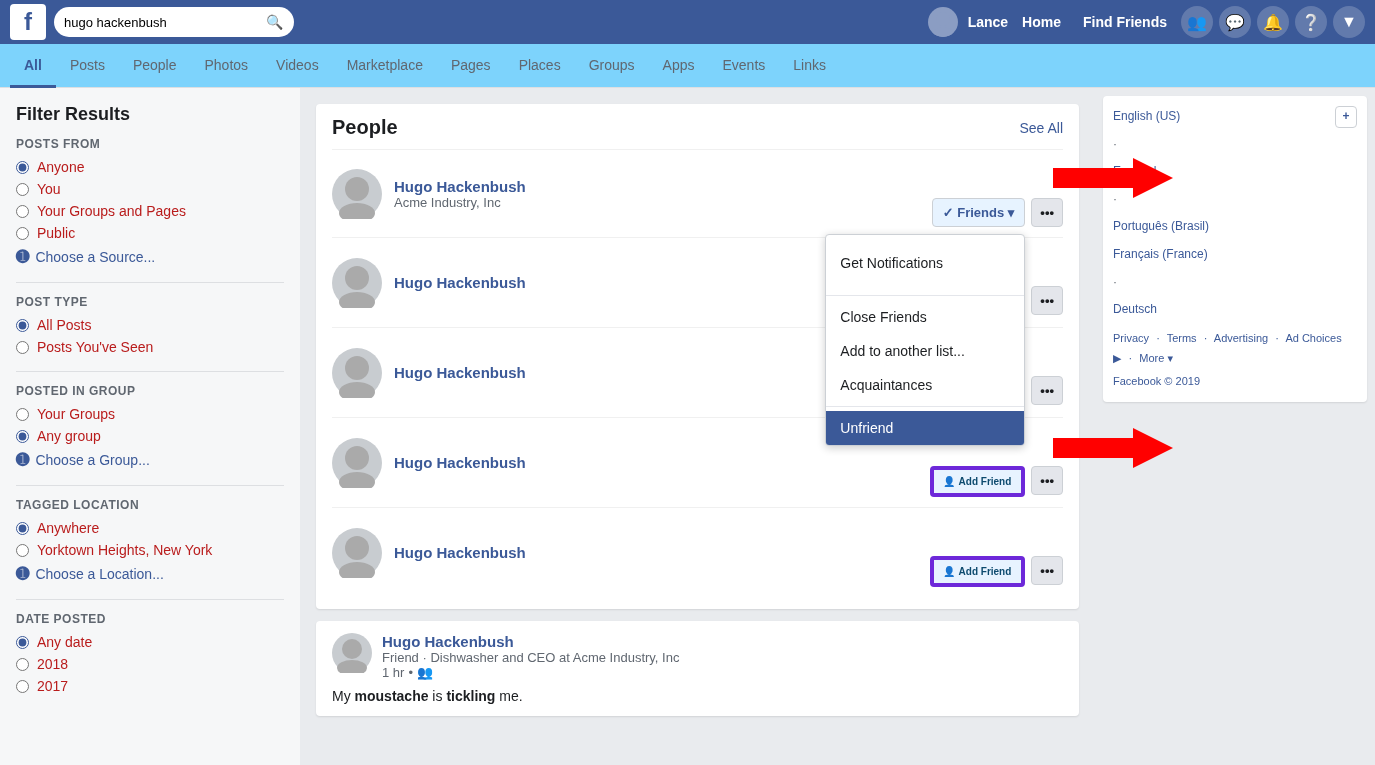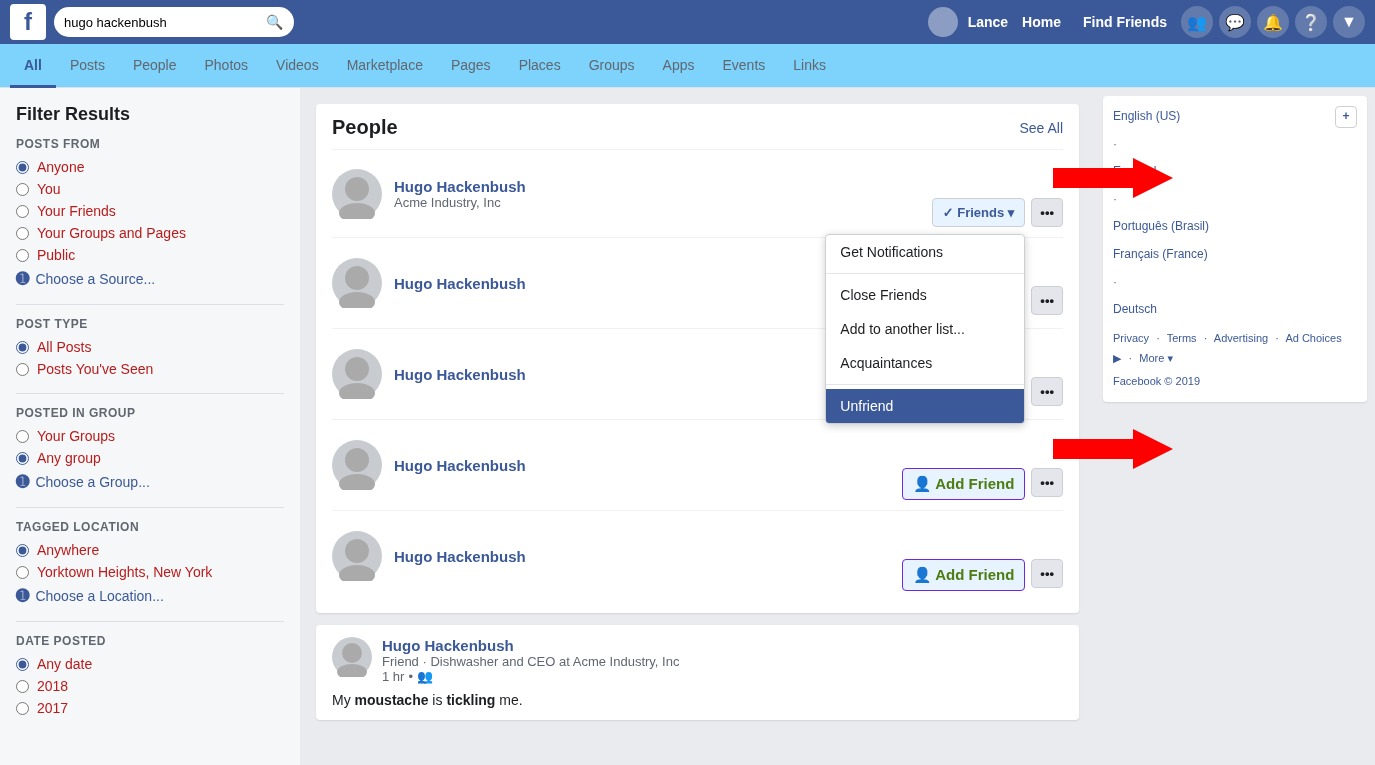--- a/index.html
+++ b/index.html
@@ -160,26 +160,26 @@
       border-radius: 4px;
       padding: 6px 10px;
       font-size: 13px;
       font-weight: bold;
       color: #3b5998;
       cursor: pointer;
       display: flex; align-items: center; gap: 4px;
     }
     .btn-add-friend {
       background: #e7f3ff;
-      border: 1px solid #6d28d9;
+      border: 4px solid #6d28d9;
       border-radius: 4px;
       padding: 6px 10px;
-      font-size: 15px;
+      font-size: 10px;
       font-weight: bold;
-      color: #4d7c0f;
+      color: #0c4a6e;
       cursor: pointer;
       display: flex; align-items: center; gap: 4px;
     }
     .btn-more {
       background: #e4e6eb;
       border: 1px solid #ccd0d5;
       border-radius: 4px;
       padding: 6px 8px;
       font-size: 13px;
       font-weight: bold;
@@ -195,21 +195,21 @@
       right: 0;
       background: #fff;
       border: 1px solid #ccd0d5;
       border-radius: 4px;
       box-shadow: 0 2px 8px rgba(0,0,0,0.2);
       z-index: 50;
       min-width: 200px;
       overflow: hidden;
     }
     .dropdown-menu .checkmark-row {
-      padding: 9px 14px;
+      padding: 20px 14px;
       display: flex; align-items: center; gap: 8px;
       font-size: 14px; color: #1c1e21;
     }
     .dropdown-menu .menu-item {
       padding: 9px 14px;
       font-size: 14px;
       color: #1c1e21;
       cursor: pointer;
     }
     .dropdown-menu .menu-item.highlighted {
@@ -349,24 +349,20 @@
       <div class="filter-label">POSTS FROM</div>
       <div class="radio-item">
         <input type="radio" name="posts_from" id="anyone" checked="" style="">
         <label for="anyone">Anyone</label>
       </div>
       <div class="radio-item">
         <input type="radio" name="posts_from" id="you" style="">
         <label for="you">You</label>
       </div>
       <div class="radio-item">
-        <input type="radio" name="posts_from" id="your-friends" style="">
-        <label for="your-friends">Your Friends</label>
-      </div>
-      <div class="radio-item">
         <input type="radio" name="posts_from" id="your-groups" style="">
         <label for="your-groups">Your Groups and Pages</label>
       </div>
       <div class="radio-item">
         <input type="radio" name="posts_from" id="public" style="">
         <label for="public">Public</label>
       </div>
       <div class="choose-link">
         <span class="plus-icon">➊</span>
         <span>Choose a Source...</span>

